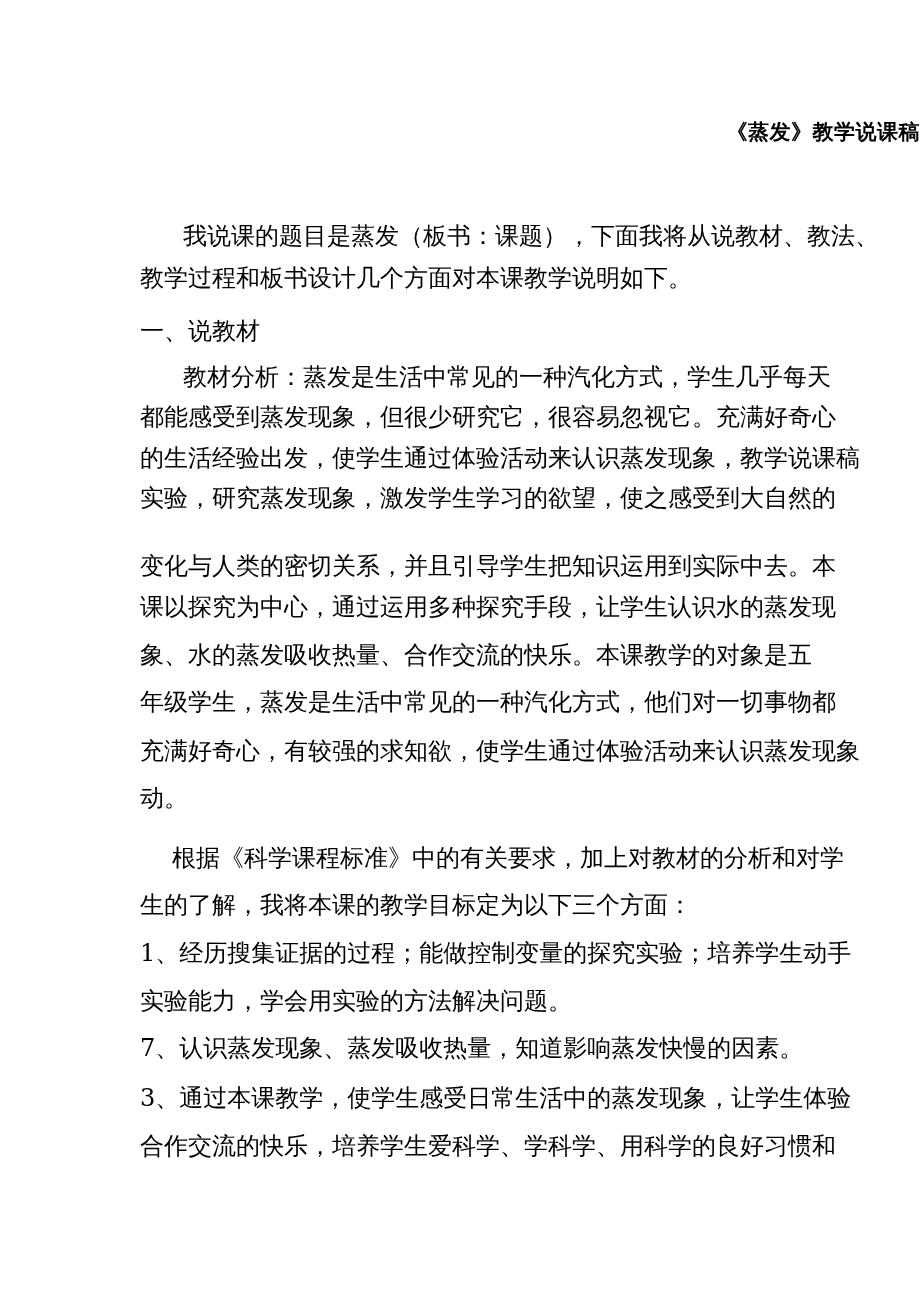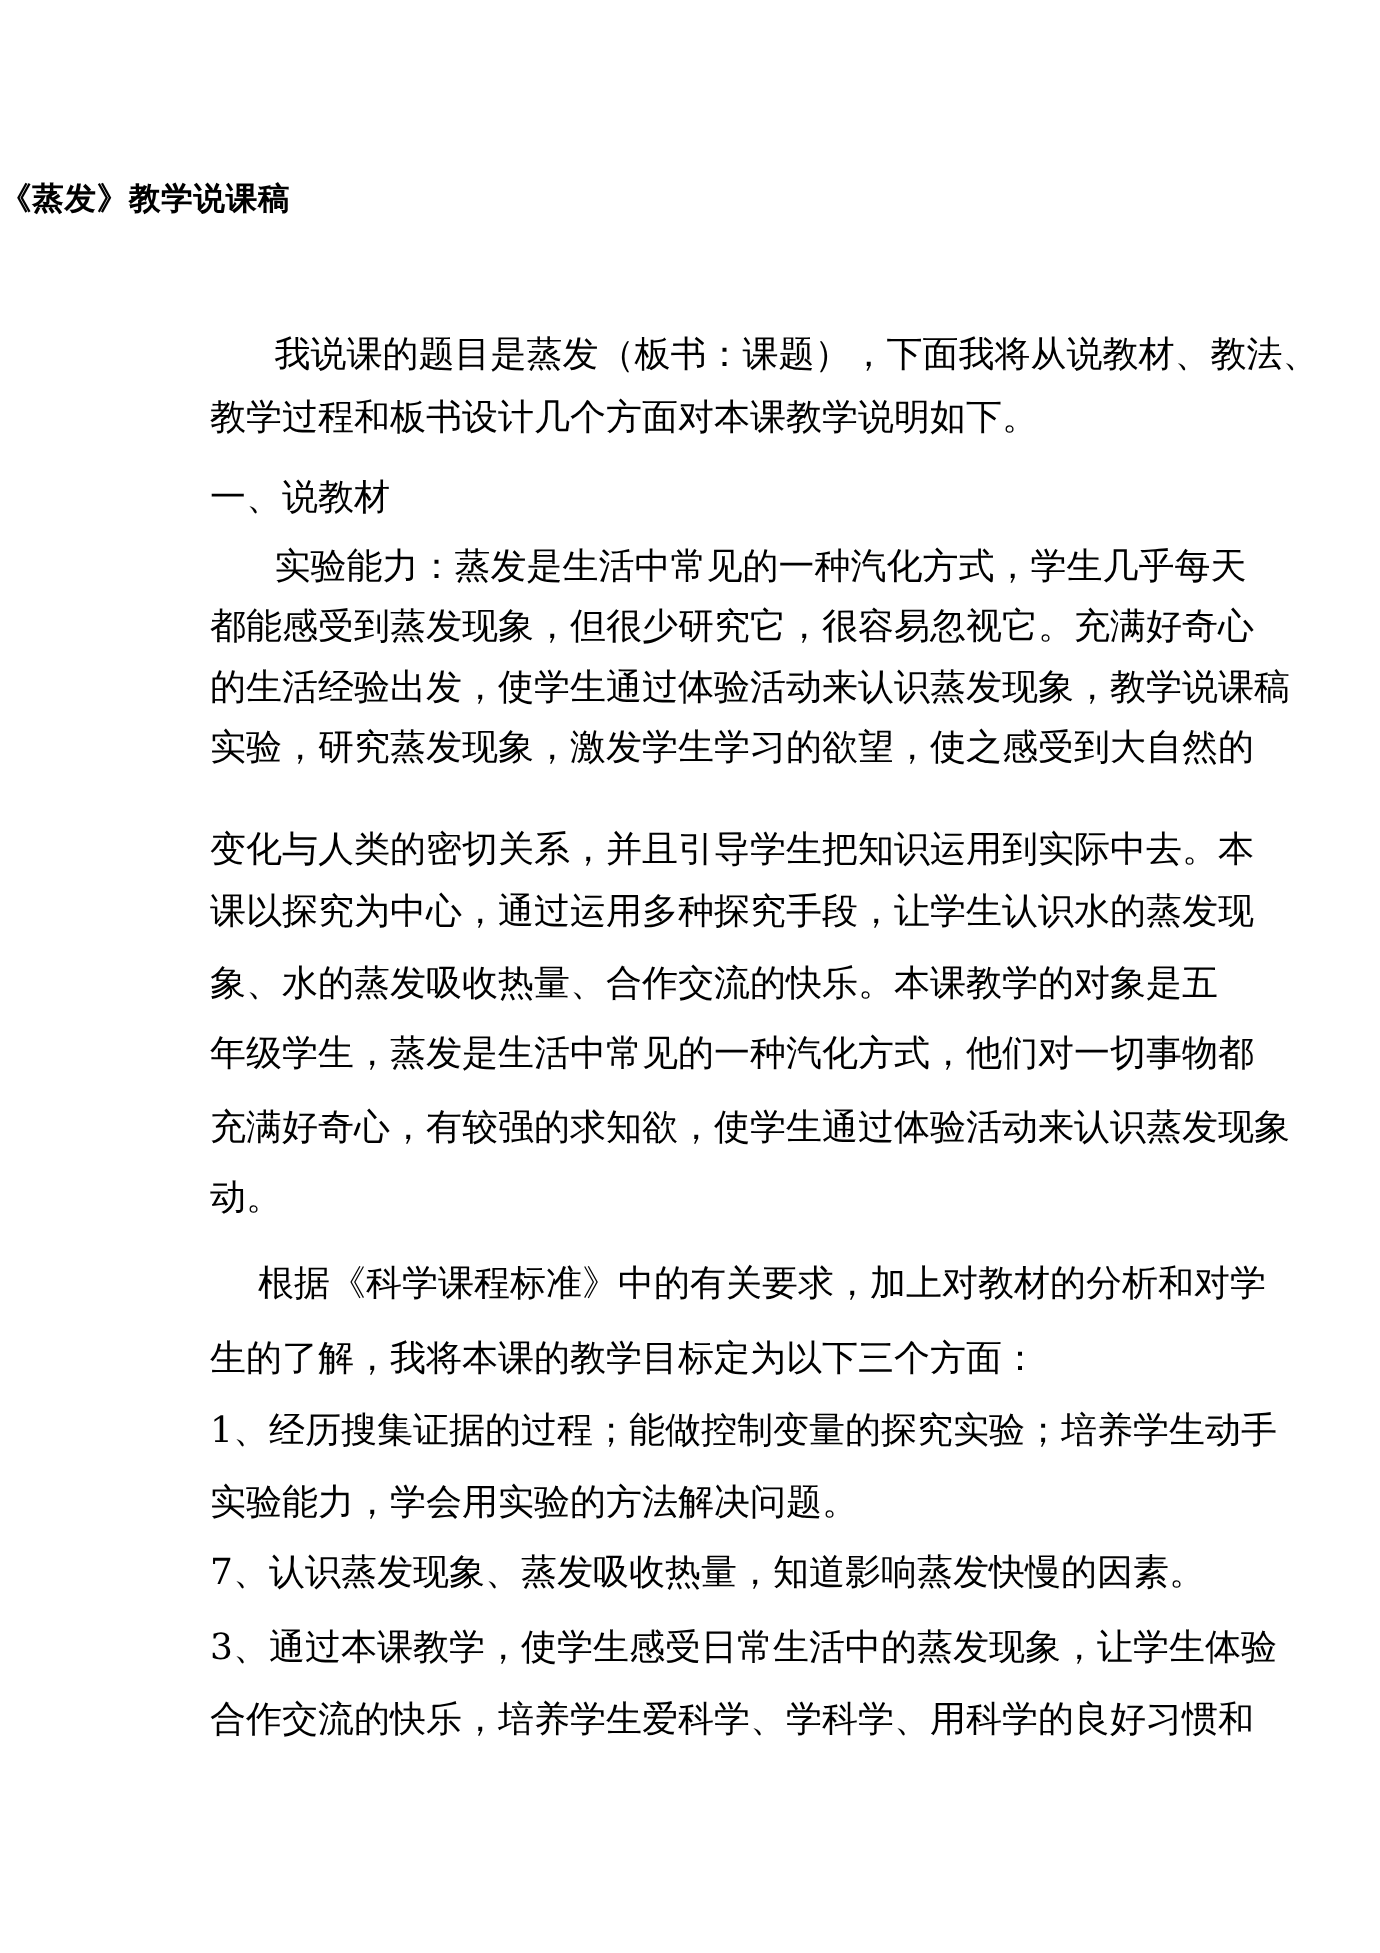--- a/index.html
+++ b/index.html
@@ -1,34 +1,34 @@
 <!DOCTYPE html>
 <html><head>
   <meta charset="utf-8">
   <style>
     html, body { margin: 0; padding: 0; background: #ffffff; }
     body { width: 920px; height: 1302px; position: relative; overflow: hidden;
       font-family: "DejaVu Serif", "Liberation Serif", serif; color: #000; }
-    .title { position: absolute; top: 118px; left: 0; width: 920px; text-align: left;
+    .title { position: absolute; top: 118px; left: 0; width: 920px; text-align: right;
       font-family: "DejaVu Sans", "Liberation Sans", sans-serif; font-weight: bold; font-size: 21px; letter-spacing: 0.5px; }
     .line { position: absolute; left: 140px; font-size: 24px; white-space: nowrap; line-height: 24px; }
     .indent { left: 183px; }
-    .indent2 { left: 172px; font-family: Liberation Mono, monospace; }
+    .indent2 { left: 172px; }
   </style>
 </head>
 <body>
 
 <div>
   <div class="title">《蒸发》教学说课稿</div>
 
   <div class="line indent" style="top:224px">我说课的题目是蒸发（板书：课题），下面我将从说教材、教法、</div>
   <div class="line" style="top:266px">教学过程和板书设计几个方面对本课教学说明如下。</div>
   <div class="line" style="top:319px">一、说教材</div>
 
-  <div class="line indent" style="top:365px">实验能力：蒸发是生活中常见的一种汽化方式，学生几乎每天</div>
+  <div class="line indent" style="top:365px">教材分析：蒸发是生活中常见的一种汽化方式，学生几乎每天</div>
   <div class="line" style="top:405px">都能感受到蒸发现象，但很少研究它，很容易忽视它。充满好奇心</div>
   <div class="line" style="top:446px">的生活经验出发，使学生通过体验活动来认识蒸发现象，教学说课稿</div>
   <div class="line" style="top:486px">实验，研究蒸发现象，激发学生学习的欲望，使之感受到大自然的</div>
   <div class="line" style="top:554px">变化与人类的密切关系，并且引导学生把知识运用到实际中去。本</div>
   <div class="line" style="top:595px">课以探究为中心，通过运用多种探究手段，让学生认识水的蒸发现</div>
   <div class="line" style="top:643px">象、水的蒸发吸收热量、合作交流的快乐。本课教学的对象是五</div>
   <div class="line" style="top:690px">年级学生，蒸发是生活中常见的一种汽化方式，他们对一切事物都</div>
   <div class="line" style="top:739px">充满好奇心，有较强的求知欲，使学生通过体验活动来认识蒸发现象</div>
   <div class="line" style="top:786px">动。</div>
 

